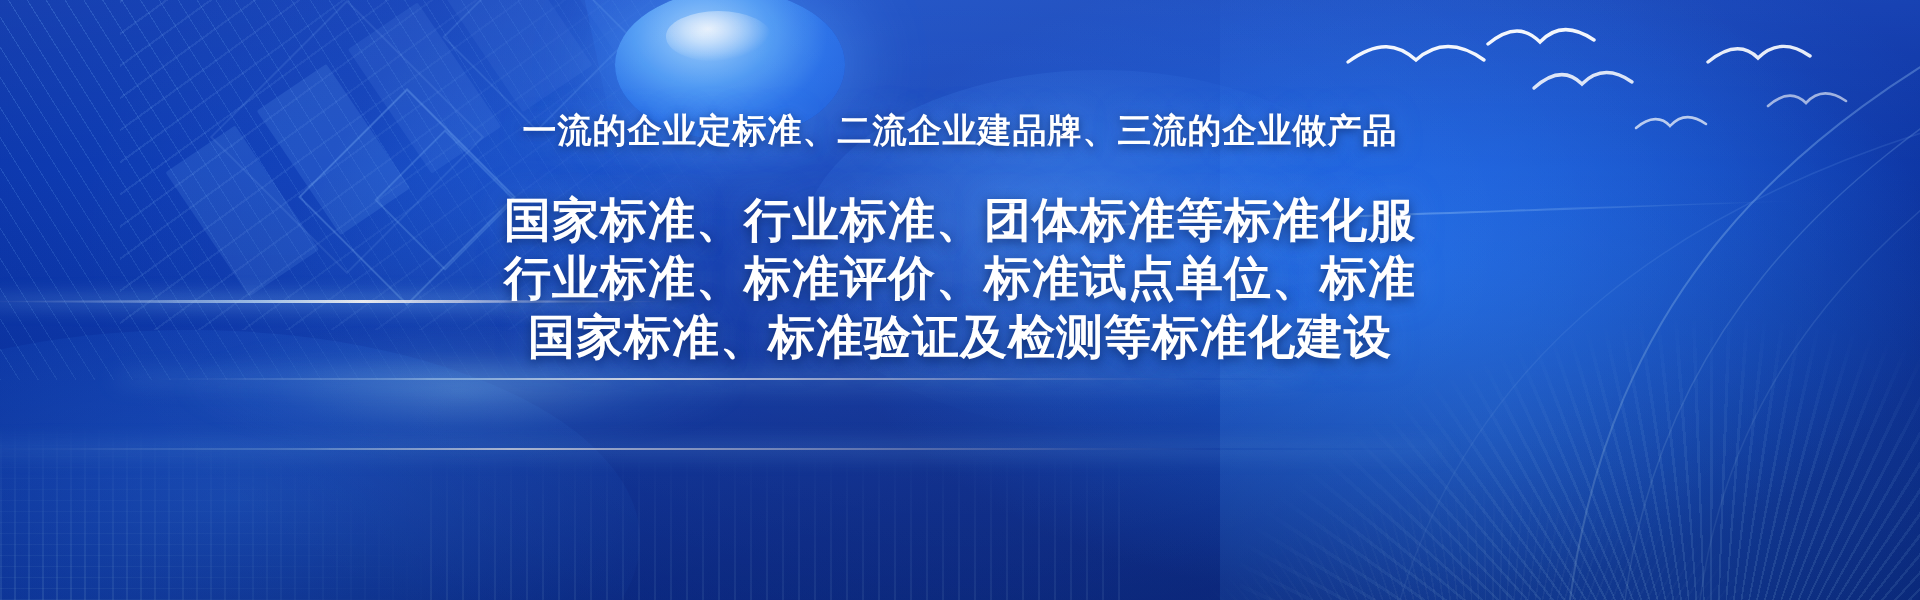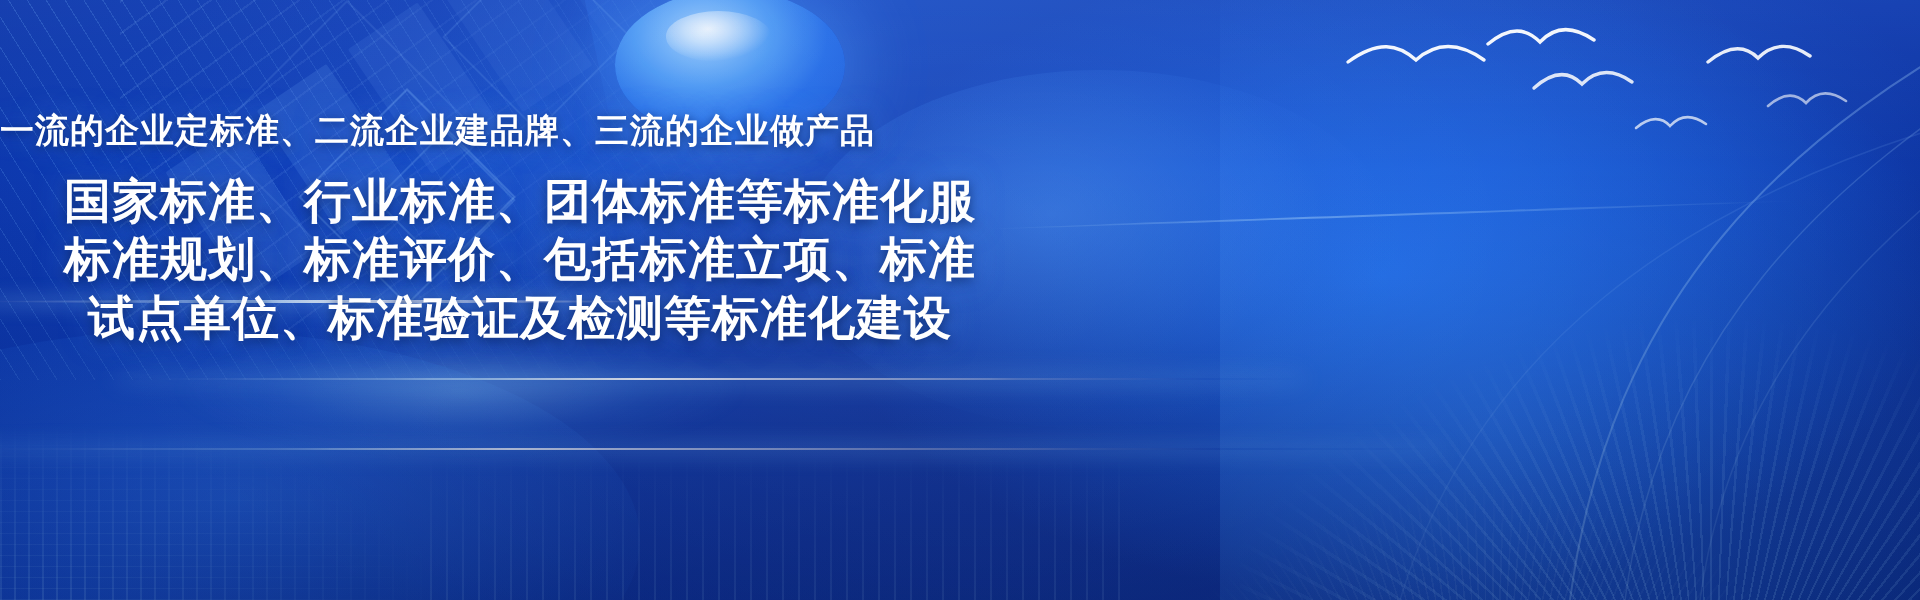--- a/index.html
+++ b/index.html
@@ -122,32 +122,33 @@
   .glow-center{
     position:absolute;left:180px;top:330px;width:560px;height:120px;border-radius:50%;
     background:radial-gradient(ellipse at 50% 50%, rgba(130,195,255,0.45) 0%, rgba(80,160,255,0.12) 48%, rgba(0,0,0,0) 74%);
     filter:blur(6px);
   }
   
   .birds{position:absolute;right:22px;top:10px;width:560px;height:170px;}
   
   .text-wrap{
     position:absolute;left:0;right:0;top:0;bottom:0;
-    display:flex;flex-direction:column;
+    display:flex;flex-direction:column;align-items:center;
     padding-top:108px;box-sizing:border-box;
   }
   .subtitle{
     font-size:34px;font-weight:700;color:#ffffff;letter-spacing:1px;
     text-shadow:0 2px 10px rgba(4,30,90,.75), 0 0 26px rgba(90,160,255,.55);
     white-space:nowrap;margin-bottom:18px;
   }
   .headline{
     font-size:47px;font-weight:700;color:#ffffff;line-height:1.24;
     text-align:center;max-width:1040px;letter-spacing:1px;
     text-shadow:0 3px 12px rgba(4,28,86,.8), 0 0 30px rgba(90,160,255,.5);
+    margin-top:19px;
   }
   .headline div{white-space:nowrap;}
 </style>
 </head>
 <body>
 
 <div id="banner">
 
   <div class="bg-base"></div>
   <div class="wedge-left"></div>
@@ -202,18 +203,18 @@
       <path d="M430,96 C446,82 458,83 468,93 C479,81 492,80 508,91" opacity="0.6" stroke-width="2.6"></path>
     </g>
   </svg>
 
   <div class="bg-vign"></div>
 
   <div class="text-wrap">
     <div class="subtitle">一流的企业定标准、二流企业建品牌、三流的企业做产品</div>
     <div class="headline">
       <div>国家标准、行业标准、团体标准等标准化服</div>
-      <div>标准规划、标准评价、包括标准立项、标准</div>
-      <div>试点单位、标准验证及检测等标准化建设</div>
+      <div>行业标准、标准评价、标准试点单位、标准</div>
+      <div>国家标准、标准验证及检测等标准化建设</div>
     </div>
   </div>
 
 </div>
 
 </body></html>

